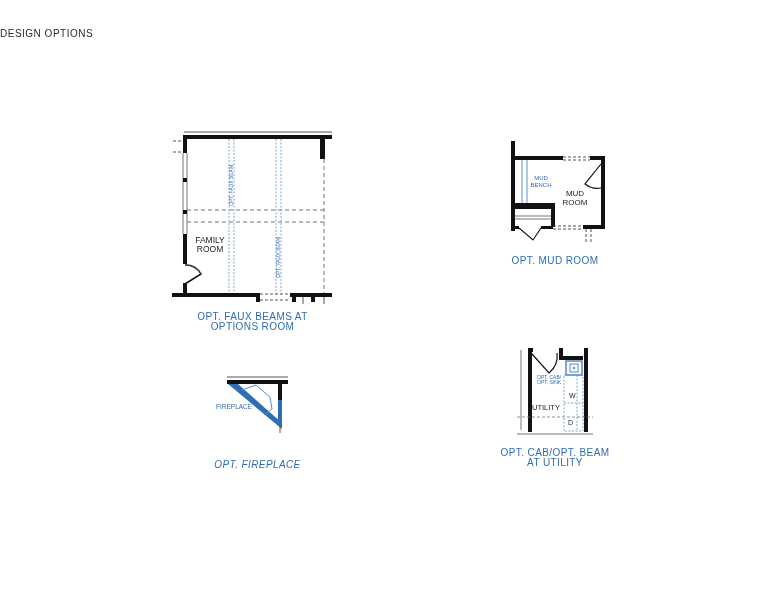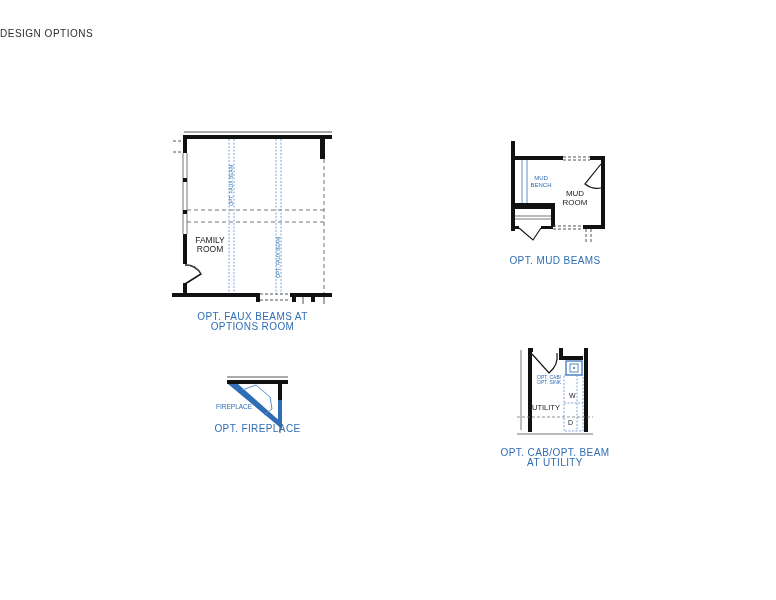--- a/index.html
+++ b/index.html
@@ -96,36 +96,36 @@
   <rect x="6" y="88" width="8" height="3" fill="#111"></rect>
   <path d="M14,90 L28,102 L36,90" fill="none" stroke="#111" stroke-width="1.1"></path>
   <rect x="36" y="88" width="12" height="3" fill="#111"></rect>
   <line x1="48" y1="88" x2="78" y2="88" stroke="#555" stroke-width="1" stroke-dasharray="3,2"></line>
   <line x1="48" y1="91" x2="78" y2="91" stroke="#555" stroke-width="1" stroke-dasharray="3,2"></line>
   <rect x="78" y="87" width="22" height="4" fill="#111"></rect>
   <line x1="81" y1="91" x2="81" y2="106" stroke="#555" stroke-width="1" stroke-dasharray="3,2"></line>
   <line x1="86" y1="91" x2="86" y2="106" stroke="#555" stroke-width="1" stroke-dasharray="3,2"></line>
 </svg>
 <div class="caption" style="left:495px; top:256px; width:120px;">
-  <div>OPT. MUD BEAMS</div>
+  <div>OPT. MUD ROOM</div>
 </div>
 
 <svg class="plan" style="left:212px; top:375px;" width="85" height="60" viewBox="0 0 85 60">
   <line x1="15" y1="2" x2="76" y2="2" stroke="#555" stroke-width="1"></line>
   <rect x="15" y="5" width="61" height="4" fill="#111"></rect>
   <rect x="66" y="5" width="4" height="42" fill="#111"></rect>
 
   <polygon points="16,9 26,9 70,48 70,54" fill="#2f6db5"></polygon>
   <rect x="66" y="25" width="4" height="25" fill="#2f6db5"></rect>
 
   <polyline points="30,15 44,10 58,22 60,34 52,40" fill="none" stroke="#5a8fcf" stroke-width="1"></polyline>
   <line x1="68" y1="50" x2="68" y2="58" stroke="#555" stroke-width="1"></line>
   <text x="4" y="34" font-size="6.5" fill="#2f6db5">FIREPLACE</text>
 </svg>
-<div class="caption" style="left:200px; top:424px; width:115px;">
+<div class="caption" style="left:200px; top:460px; width:115px;font-style:italic;">
   <div>OPT. FIREPLACE</div>
 </div>
 
 <svg class="plan" style="left:515px; top:345px;" width="80" height="95" viewBox="0 0 80 95">
   <line x1="6" y1="5" x2="6" y2="85" stroke="#555" stroke-width="0.8"></line>
   <rect x="13" y="3" width="4" height="84" fill="#111"></rect>
   <rect x="13" y="3" width="5" height="4" fill="#111"></rect>
   <rect x="44" y="3" width="4" height="12" fill="#111"></rect>
   <rect x="44" y="11" width="24" height="4" fill="#111"></rect>
   <rect x="69" y="3" width="4" height="84" fill="#111"></rect>

